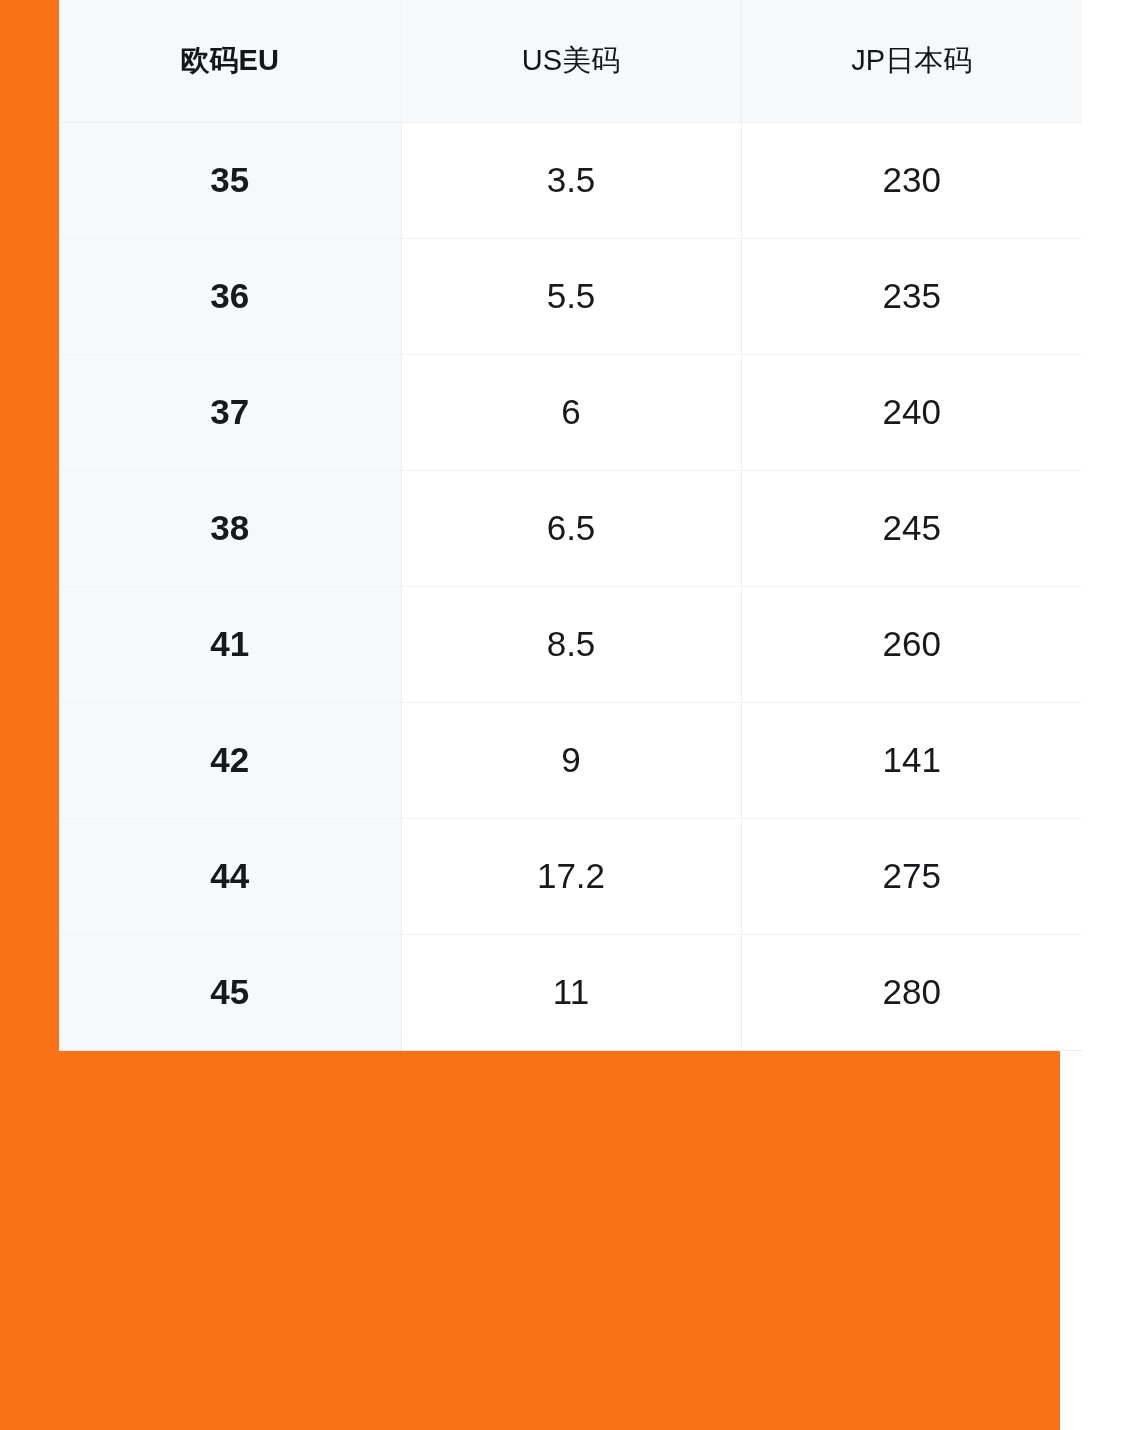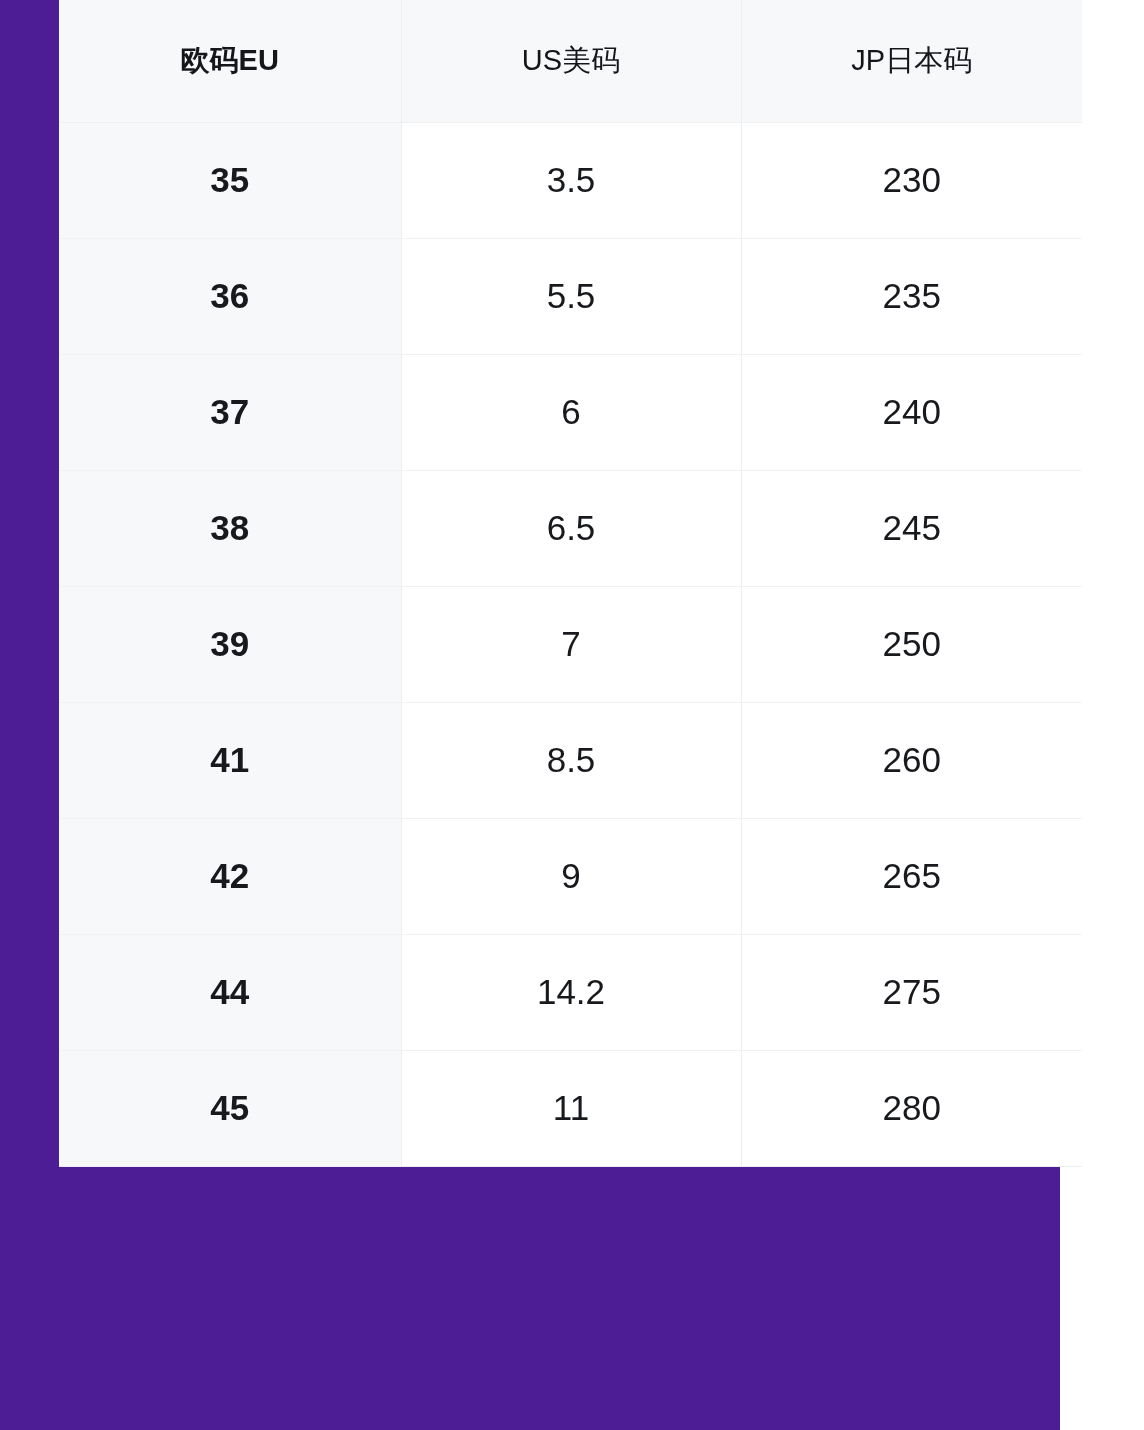--- a/index.html
+++ b/index.html
@@ -12,21 +12,21 @@
     width: 1144px;
     height: 1430px;
     overflow: hidden;
     font-family: "Liberation Sans", "DejaVu Sans", sans-serif;
     -webkit-font-smoothing: antialiased;
   }
   #page {
     position: relative;
     width: 1060px;
     height: 1430px;
-    background: #4c1d95;
+    background: #f97316;
   }
   .size-table {
     position: absolute;
     left: 59px;
     top: 0px;
     width: 1023px;
     border-collapse: collapse;
     table-layout: fixed;
     background: #ffffff;
   }
@@ -112,37 +112,32 @@
         <td class="col-eu">37</td>
         <td class="col-us">6</td>
         <td class="col-jp">240</td>
       </tr>
       <tr>
         <td class="col-eu">38</td>
         <td class="col-us">6.5</td>
         <td class="col-jp">245</td>
       </tr>
       <tr>
-        <td class="col-eu">39</td>
-        <td class="col-us">7</td>
-        <td class="col-jp">250</td>
-      </tr>
-      <tr>
         <td class="col-eu">41</td>
         <td class="col-us">8.5</td>
         <td class="col-jp">260</td>
       </tr>
       <tr>
         <td class="col-eu">42</td>
         <td class="col-us">9</td>
-        <td class="col-jp">265</td>
+        <td class="col-jp">141</td>
       </tr>
       <tr>
         <td class="col-eu">44</td>
-        <td class="col-us">14.2</td>
+        <td class="col-us">17.2</td>
         <td class="col-jp">275</td>
       </tr>
       <tr>
         <td class="col-eu">45</td>
         <td class="col-us">11</td>
         <td class="col-jp">280</td>
       </tr>
     </tbody>
   </table>
 

